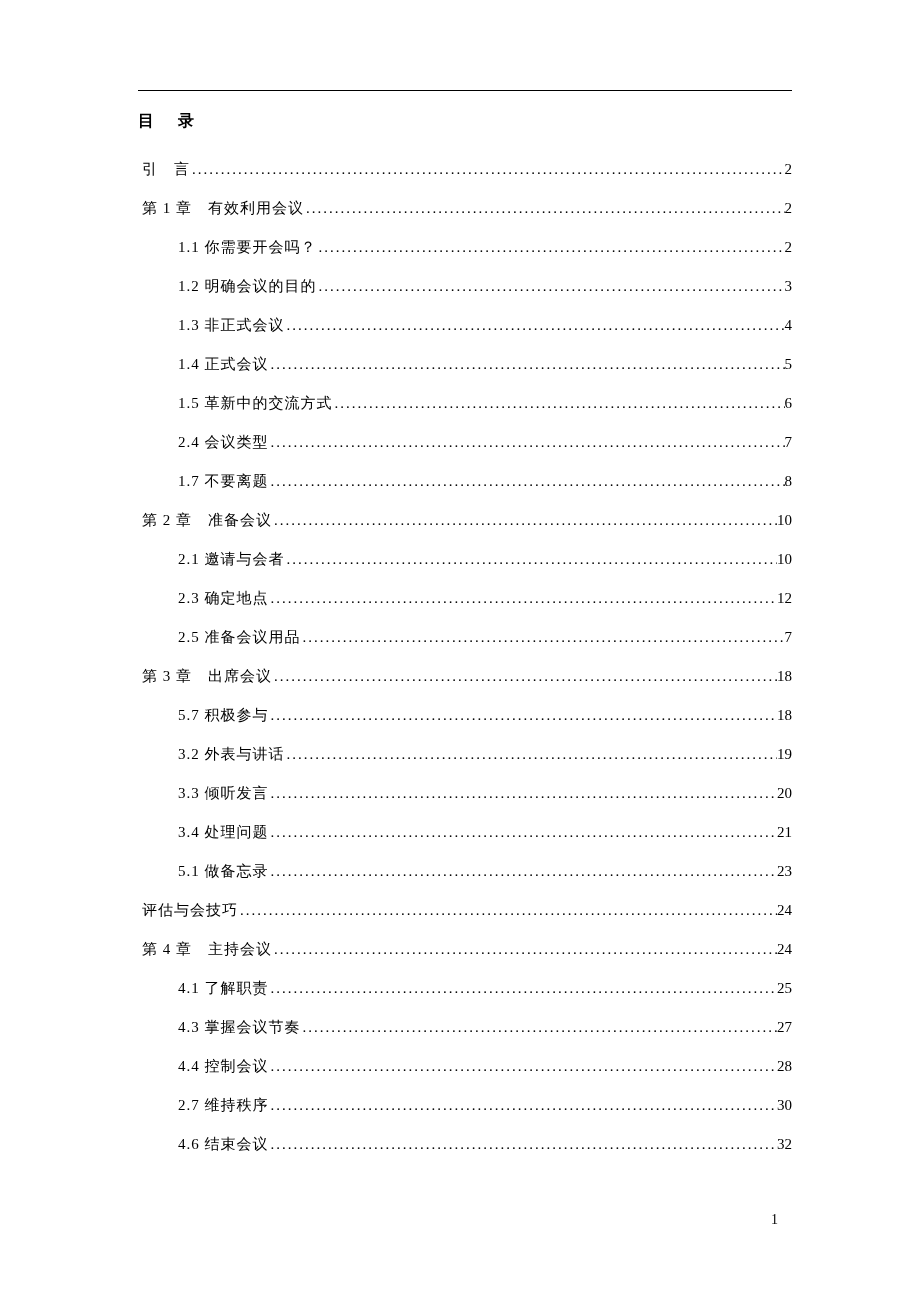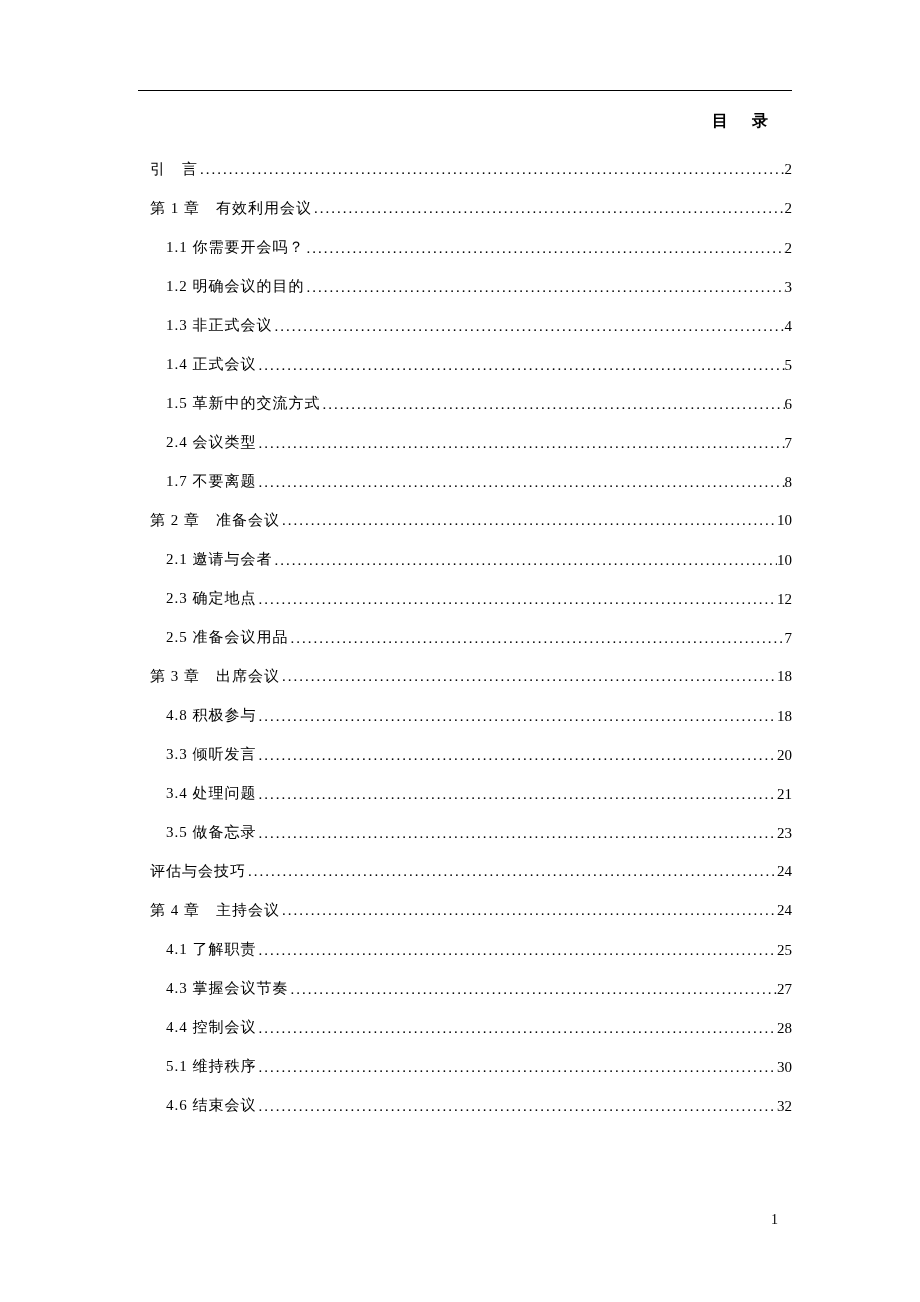--- a/index.html
+++ b/index.html
@@ -13,35 +13,35 @@
       position: relative;
     }
     .page {
       padding: 90px 128px 60px 138px;
     }
     .hr-top {
       border-top: 1.5px solid #000;
       margin-bottom: 20px;
     }
     .title {
-      text-align: right;
+      text-align: left;
       font-weight: bold;
       letter-spacing: 24px;
       margin-bottom: 28px;
       font-size: 16px;
     }
     .toc-entry {
       display: flex;
       align-items: baseline;
       margin-bottom: 20px;
       white-space: nowrap;
       overflow: hidden;
     }
-    .toc-entry.lvl0 { margin-left: 12px; }
-    .toc-entry.lvl1 { margin-left: 28px; align-items: flex-end; }
+    .toc-entry.lvl0 { margin-left: 4px; }
+    .toc-entry.lvl1 { margin-left: 40px; }
     .label {
       flex: 0 0 auto;
       letter-spacing: 1px;
     }
     .leader {
       flex: 1 1 auto;
       overflow: hidden;
       letter-spacing: 2px;
       color: #000;
       padding: 0 2px;
@@ -130,36 +130,41 @@
         <span class="label">2.5 准备会议用品</span>
         <span class="leader"></span>
         <span class="pg">7</span>
       </div>
       <div class="toc-entry lvl0">
         <span class="label">第 3 章　出席会议</span>
         <span class="leader"></span>
         <span class="pg">18</span>
       </div>
       <div class="toc-entry lvl1">
-        <span class="label">4.8 积极参与</span>
+        <span class="label">5.7 积极参与</span>
         <span class="leader"></span>
         <span class="pg">18</span>
       </div>
       <div class="toc-entry lvl1">
+        <span class="label">3.2 外表与讲话</span>
+        <span class="leader"></span>
+        <span class="pg">19</span>
+      </div>
+      <div class="toc-entry lvl1">
         <span class="label">3.3 倾听发言</span>
         <span class="leader"></span>
         <span class="pg">20</span>
       </div>
       <div class="toc-entry lvl1">
         <span class="label">3.4 处理问题</span>
         <span class="leader"></span>
         <span class="pg">21</span>
       </div>
       <div class="toc-entry lvl1">
-        <span class="label">3.5 做备忘录</span>
+        <span class="label">5.1 做备忘录</span>
         <span class="leader"></span>
         <span class="pg">23</span>
       </div>
       <div class="toc-entry lvl0">
         <span class="label">评估与会技巧</span>
         <span class="leader"></span>
         <span class="pg">24</span>
       </div>
       <div class="toc-entry lvl0">
         <span class="label">第 4 章　主持会议</span>
@@ -175,21 +180,21 @@
         <span class="label">4.3 掌握会议节奏</span>
         <span class="leader"></span>
         <span class="pg">27</span>
       </div>
       <div class="toc-entry lvl1">
         <span class="label">4.4 控制会议</span>
         <span class="leader"></span>
         <span class="pg">28</span>
       </div>
       <div class="toc-entry lvl1">
-        <span class="label">5.1 维持秩序</span>
+        <span class="label">2.7 维持秩序</span>
         <span class="leader"></span>
         <span class="pg">30</span>
       </div>
       <div class="toc-entry lvl1">
         <span class="label">4.6 结束会议</span>
         <span class="leader"></span>
         <span class="pg">32</span>
       </div>
     </div>
 </div>

